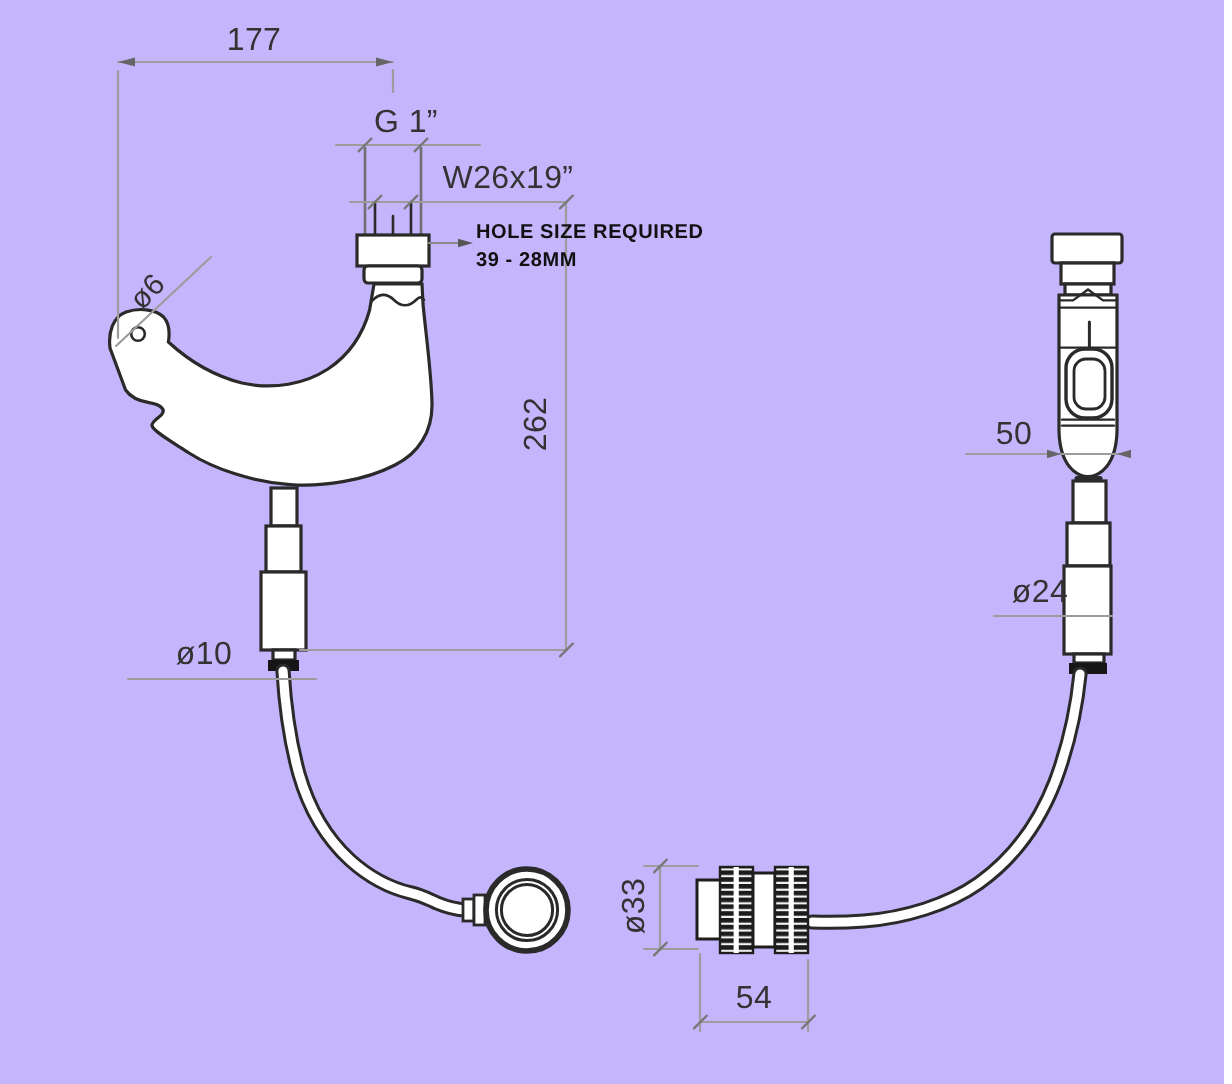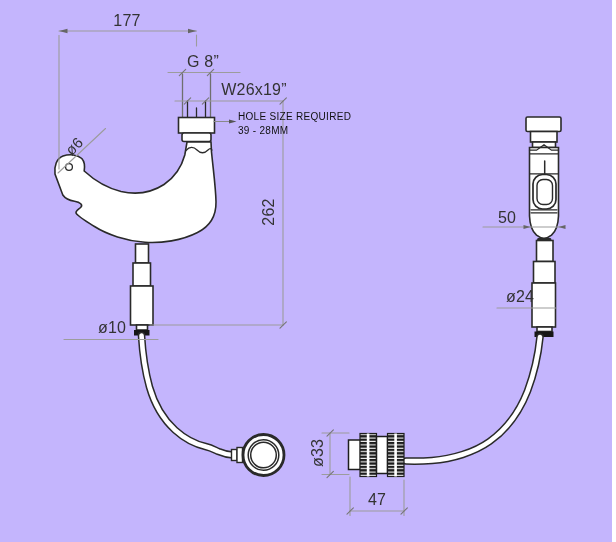--- a/index.html
+++ b/index.html
@@ -18,21 +18,21 @@
     font-size:16px;
     color:#333333;
     white-space:nowrap;
     letter-spacing:.2px;
   }
   .lbl.rot90{transform:translate(-50%,-50%) rotate(-90deg);}
   .lbl.rot45{transform:translate(-50%,-50%) rotate(-46deg);font-size:15px;}
   .note{
     position:absolute;
     font-size:10px;
-    font-weight:normal;
+    font-weight:bold;
     color:#111111;
     letter-spacing:.3px;
     white-space:nowrap;
   }
 </style>
 </head>
 <body>
 
 <div class="stage">
 
@@ -188,25 +188,25 @@
       <g>
         <line x1="350" y1="511" x2="404" y2="511"></line>
         <line x1="350" y1="477" x2="350" y2="515.5"></line>
         <line x1="404" y1="480" x2="404" y2="515.5"></line>
         <path d="M347,514.2 L353.4,507.8 M401,514.2 L407.4,507.8" stroke="#777"></path>
       </g>
     </g>
   </svg>
 
   <div class="lbl" style="left:127px;top:21px">177</div>
-  <div class="lbl" style="left:203px;top:62px">G 8”</div>
+  <div class="lbl" style="left:203px;top:62px">G 1”</div>
   <div class="lbl" style="left:254px;top:90px">W26x19”</div>
   <div class="note" style="left:238px;top:111px">HOLE SIZE REQUIRED</div>
   <div class="note" style="left:238px;top:125px">39 - 28MM</div>
   <div class="lbl rot45" style="left:74px;top:146px">ø6</div>
   <div class="lbl rot90" style="left:269px;top:212px">262</div>
-  <div class="lbl" style="left:112px;top:328px">ø10</div>
+  <div class="lbl" style="left:102px;top:328px">ø10</div>
   <div class="lbl" style="left:507px;top:218px">50</div>
   <div class="lbl" style="left:520px;top:297px">ø24</div>
   <div class="lbl rot90" style="left:318px;top:453px">ø33</div>
-  <div class="lbl" style="left:377px;top:500px">47</div>
+  <div class="lbl" style="left:377px;top:500px">54</div>
 
 </div>
 
 </body></html>

